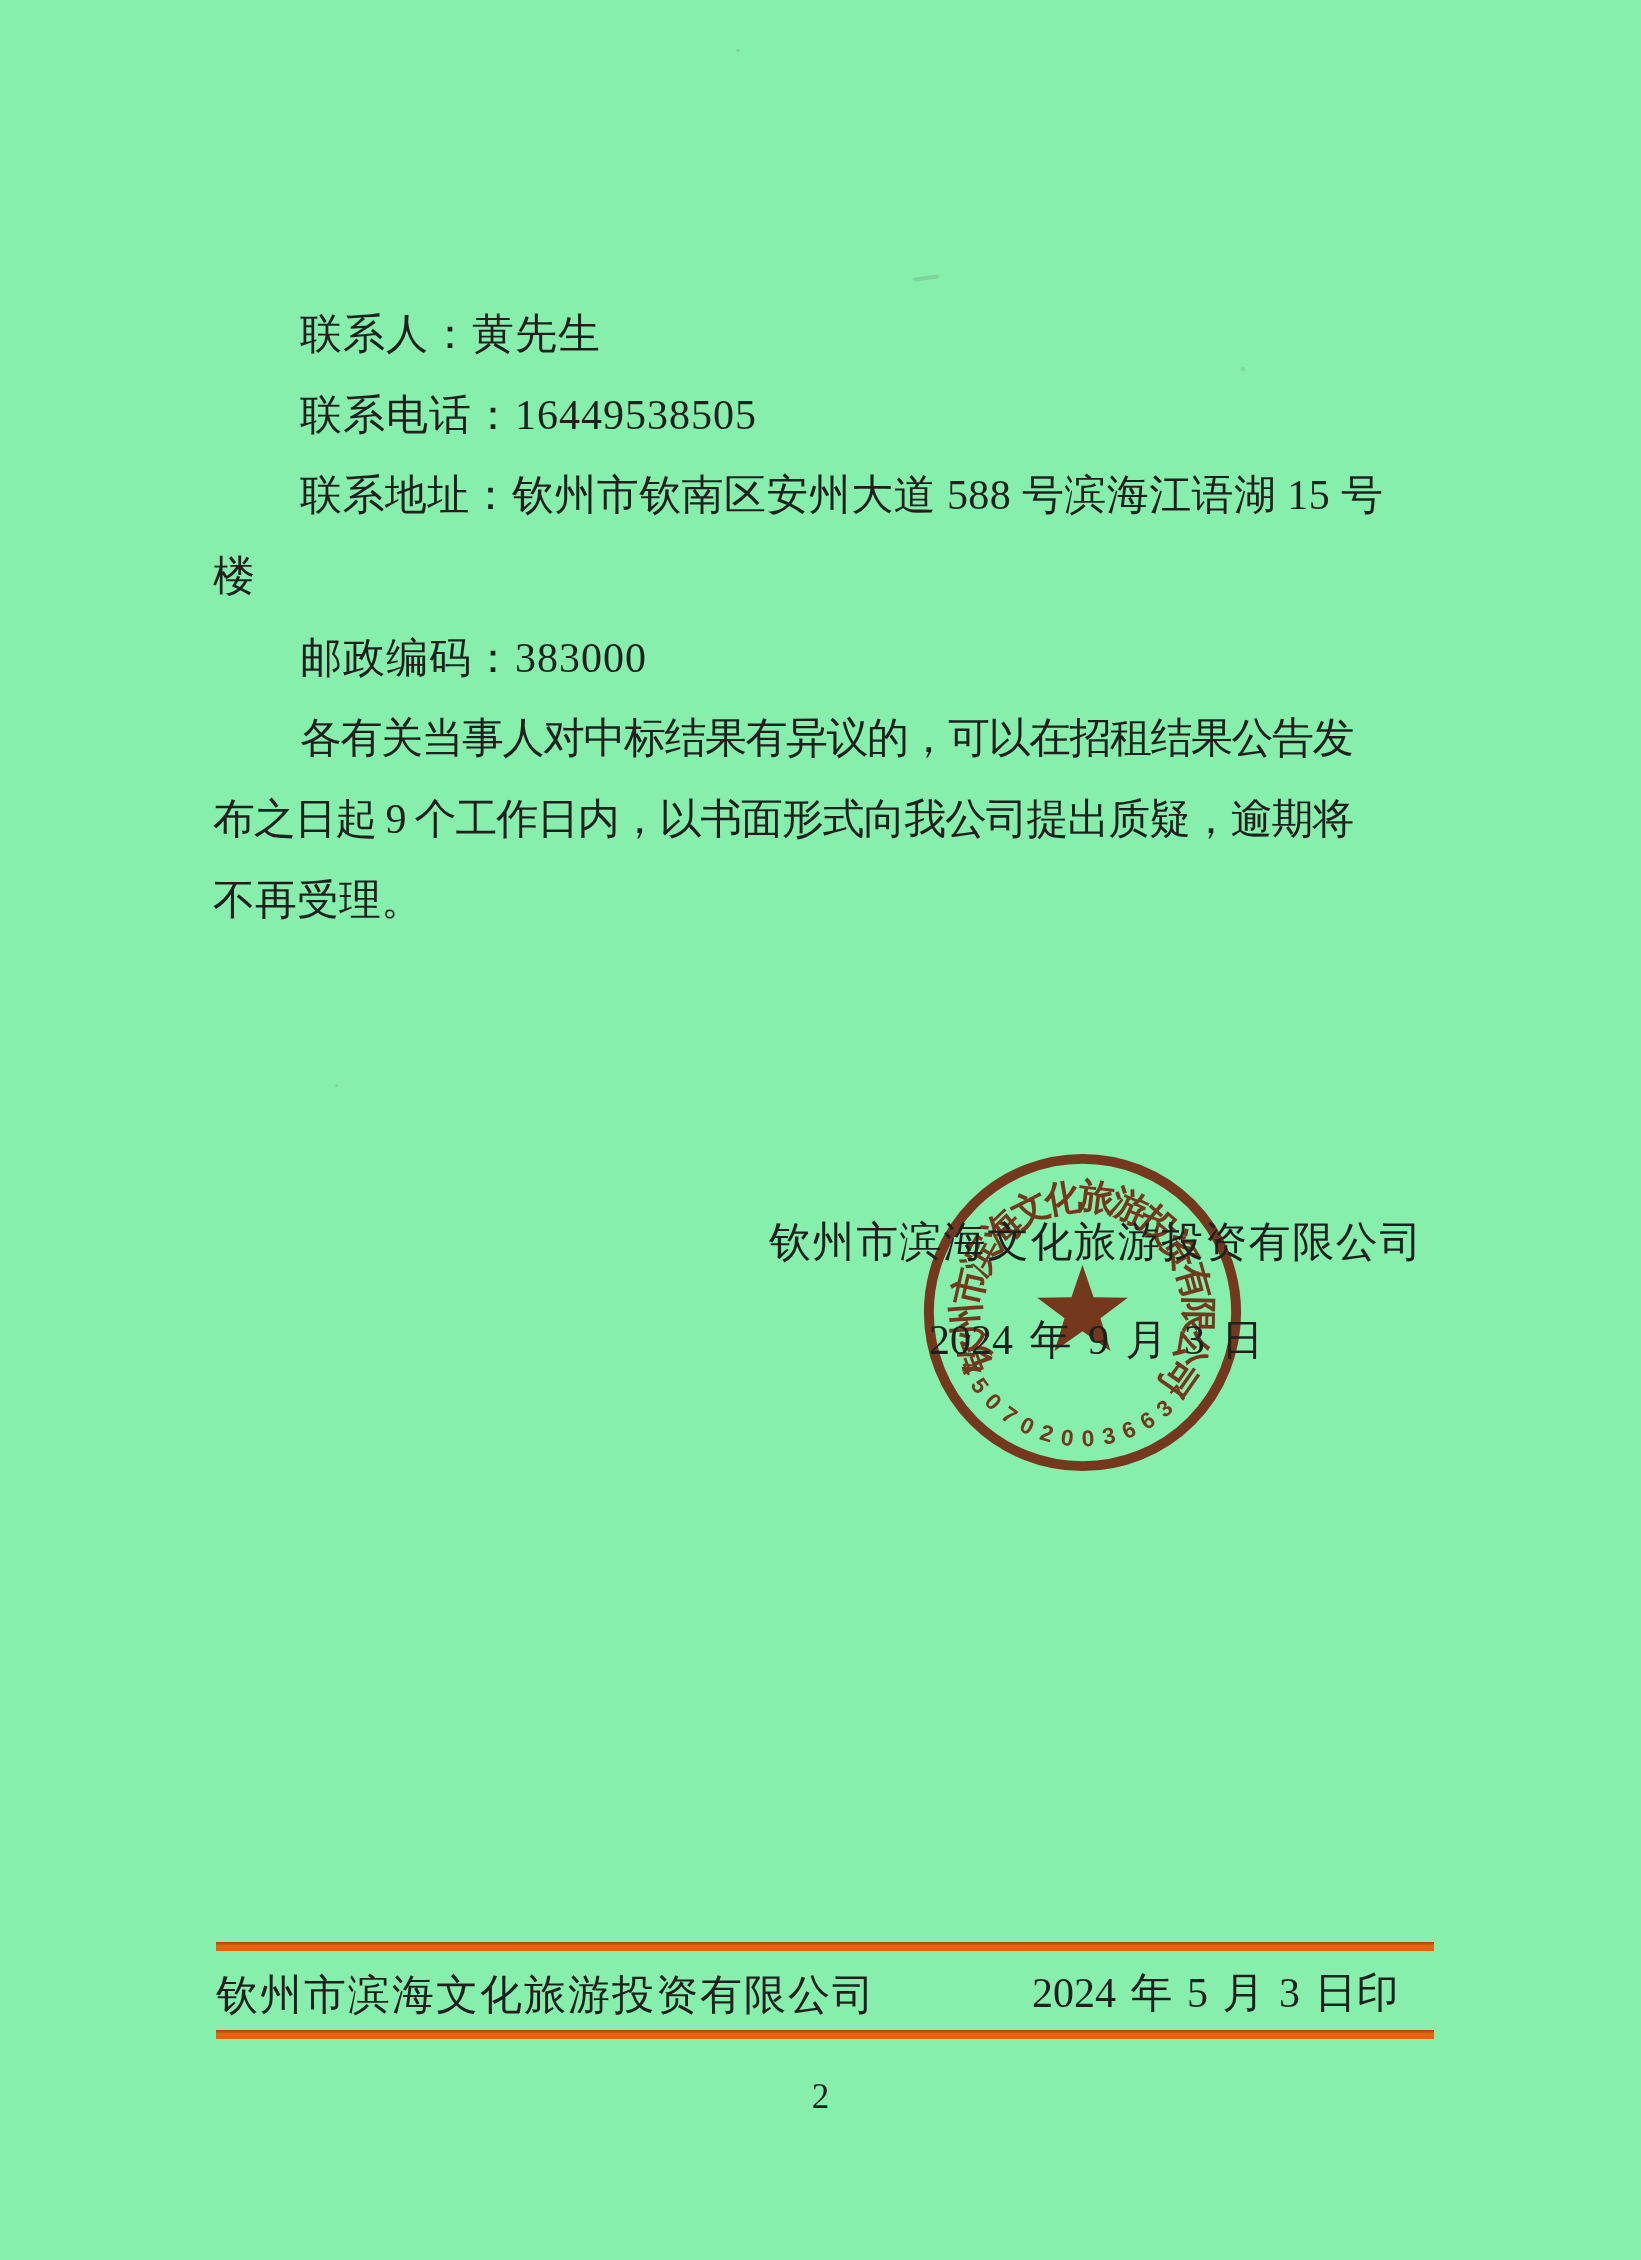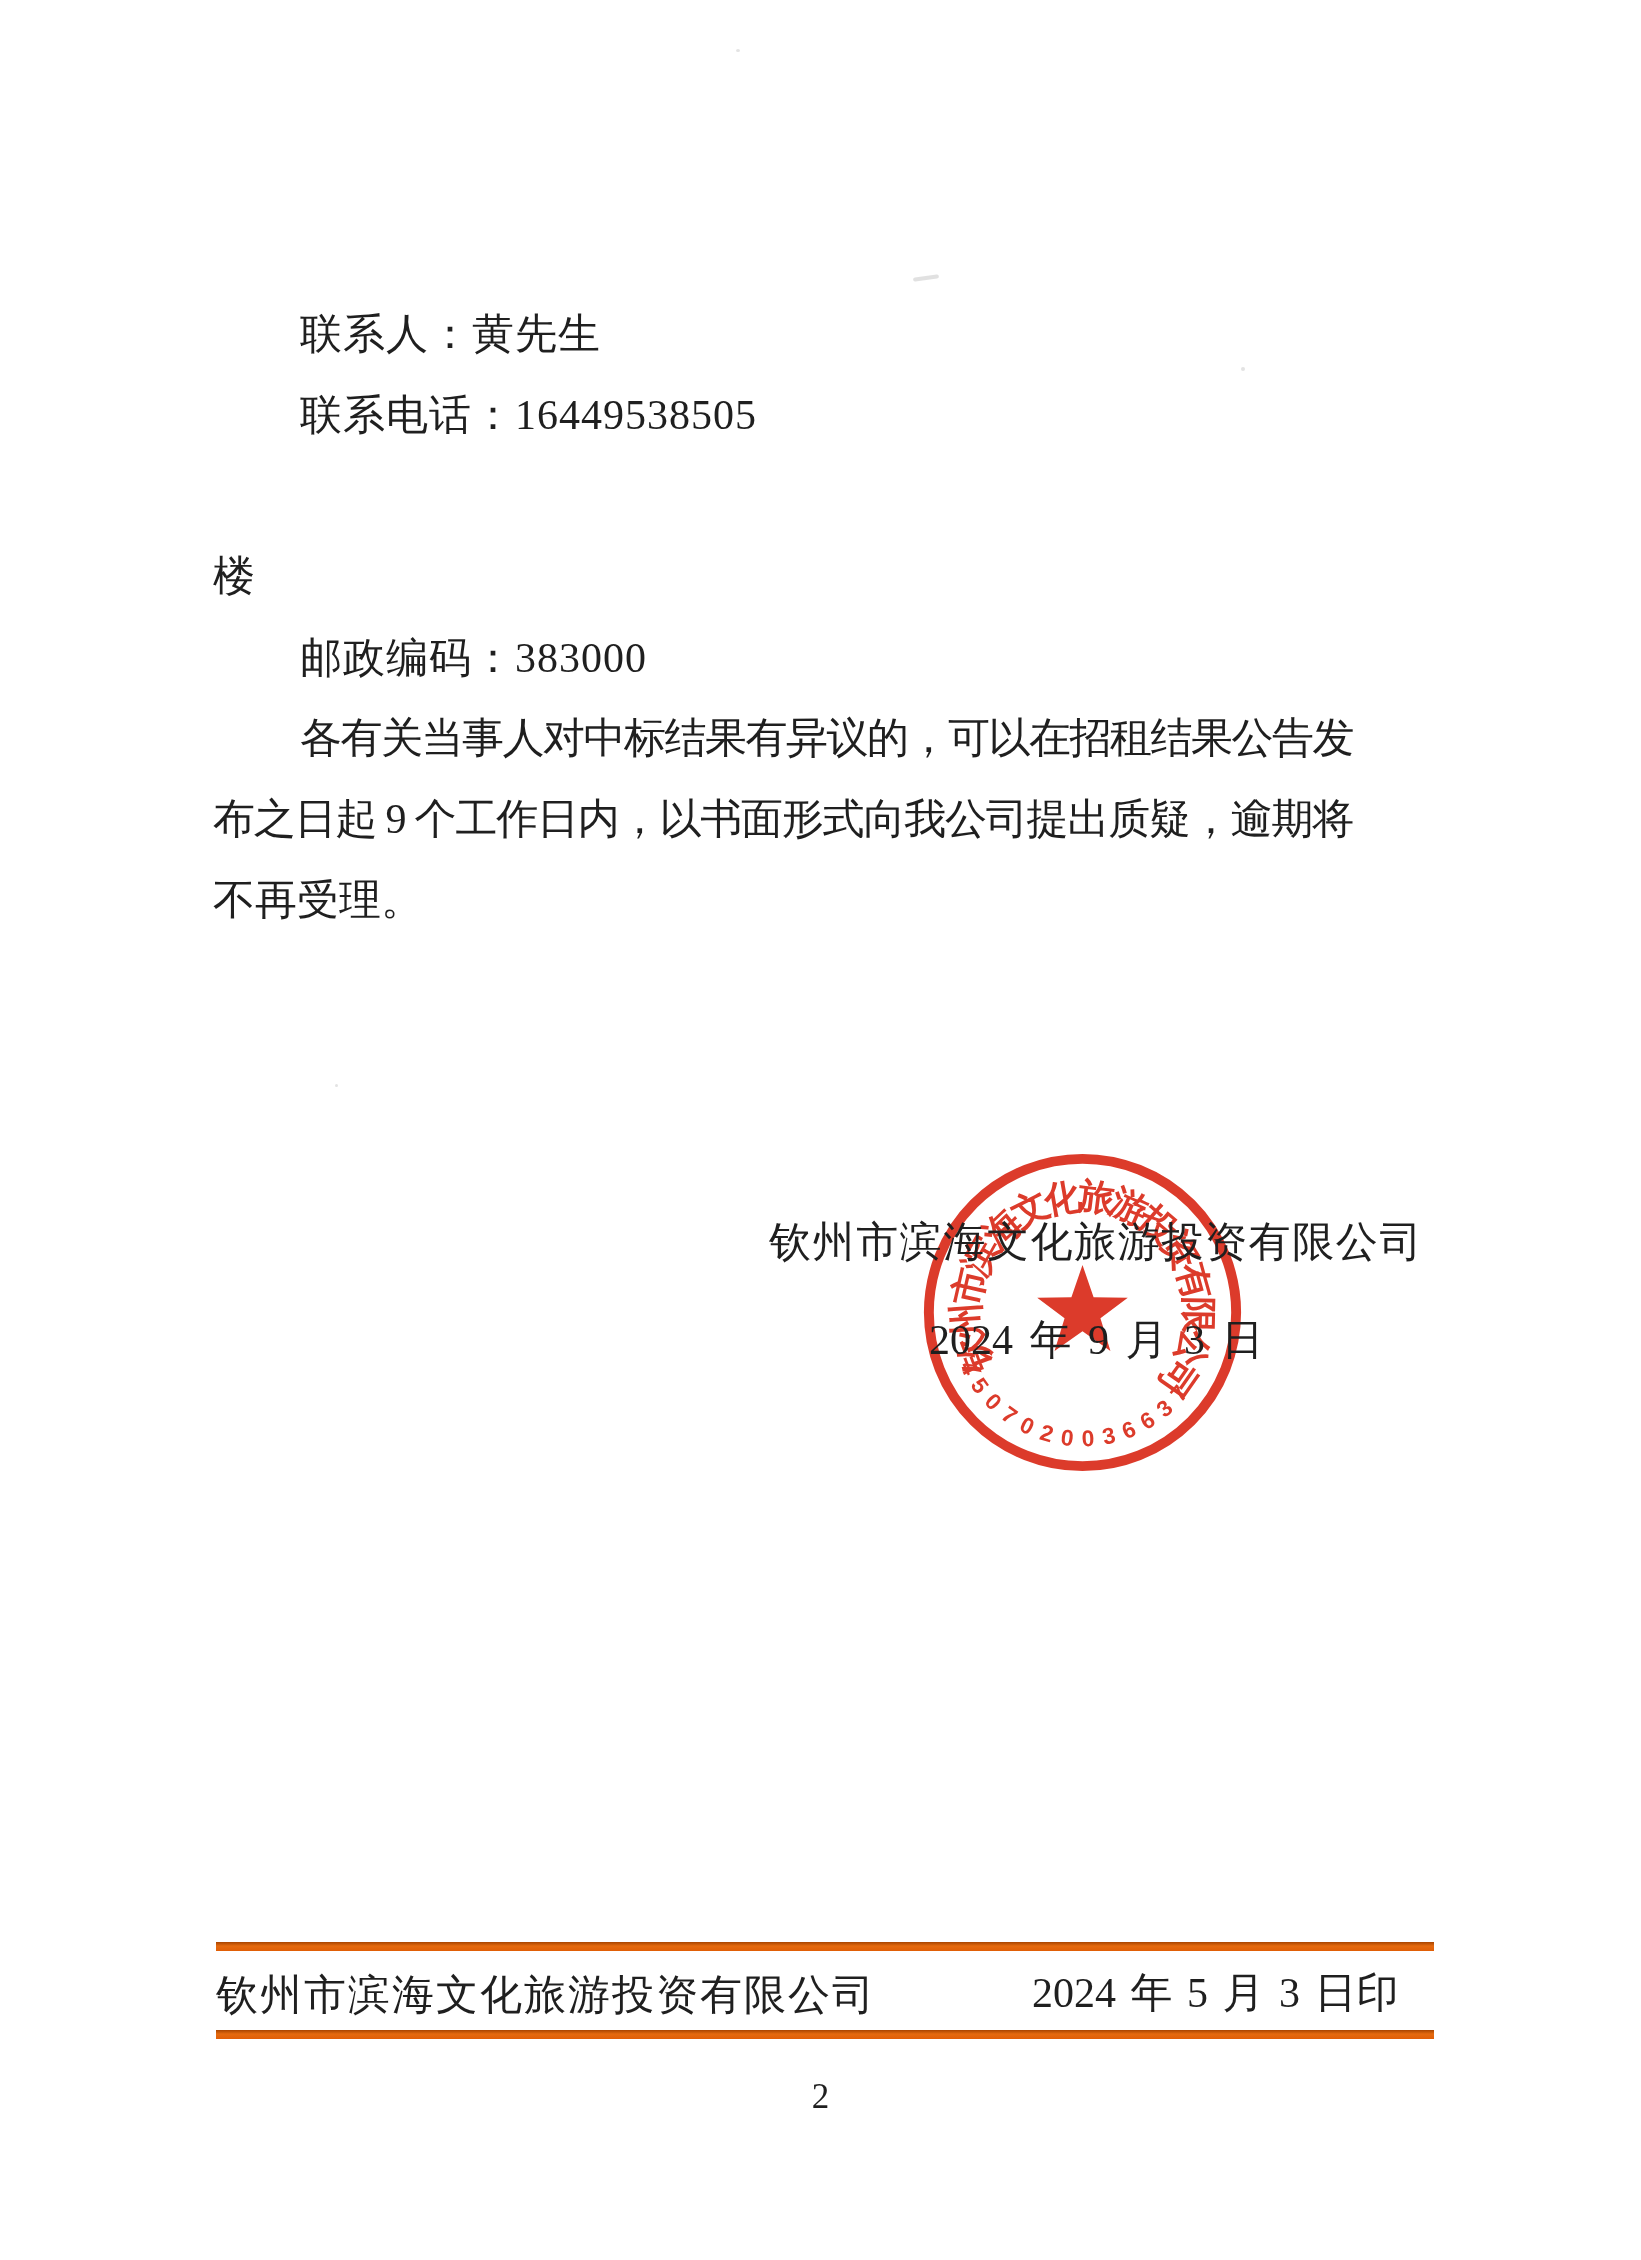--- a/index.html
+++ b/index.html
@@ -1,20 +1,20 @@
 <!DOCTYPE html>
 <html><head>
 <meta charset="utf-8">
 <style>
   html,body { margin:0; padding:0; background:#e9e9e9; }
   .page {
     position:relative;
     width:1641px; height:2260px;
     margin:0 auto;
-    background:#ffffff;
+    background:#86efac;
     overflow:hidden;
     font-family:"Liberation Serif","DejaVu Serif",serif;
     color:#1f1f1f;
   }
   .line {
     position:absolute;
     font-size:42px;
     line-height:46px;
     white-space:pre;
     color:#1f1f1f;
@@ -88,20 +88,21 @@
     border-radius:2px; transform:rotate(-8deg);
   }
 </style>
 </head>
 <body>
 
 <div class="page">
 
   <div class="line indent contact-person">联系人：黄先生</div>
   <div class="line indent contact-phone">联系电话：16449538505</div>
+  <div class="line indent contact-address">联系地址：钦州市钦南区安州大道 588 号滨海江语湖 15 号</div>
   <div class="line margin address-overflow">楼</div>
   <div class="line indent postal-code">邮政编码：383000</div>
 
   <div class="line indent notice-1">各有关当事人对中标结果有异议的，可以在招租结果公告发</div>
   <div class="line margin notice-2">布之日起 9 个工作日内，以书面形式向我公司提出质疑，逾期将</div>
   <div class="line margin notice-3">不再受理。</div>
 
   <div class="line sig-company">钦州市滨海文化旅游投资有限公司</div>
   <div class="line sig-date">2024 年 9 月 3 日</div>
 

